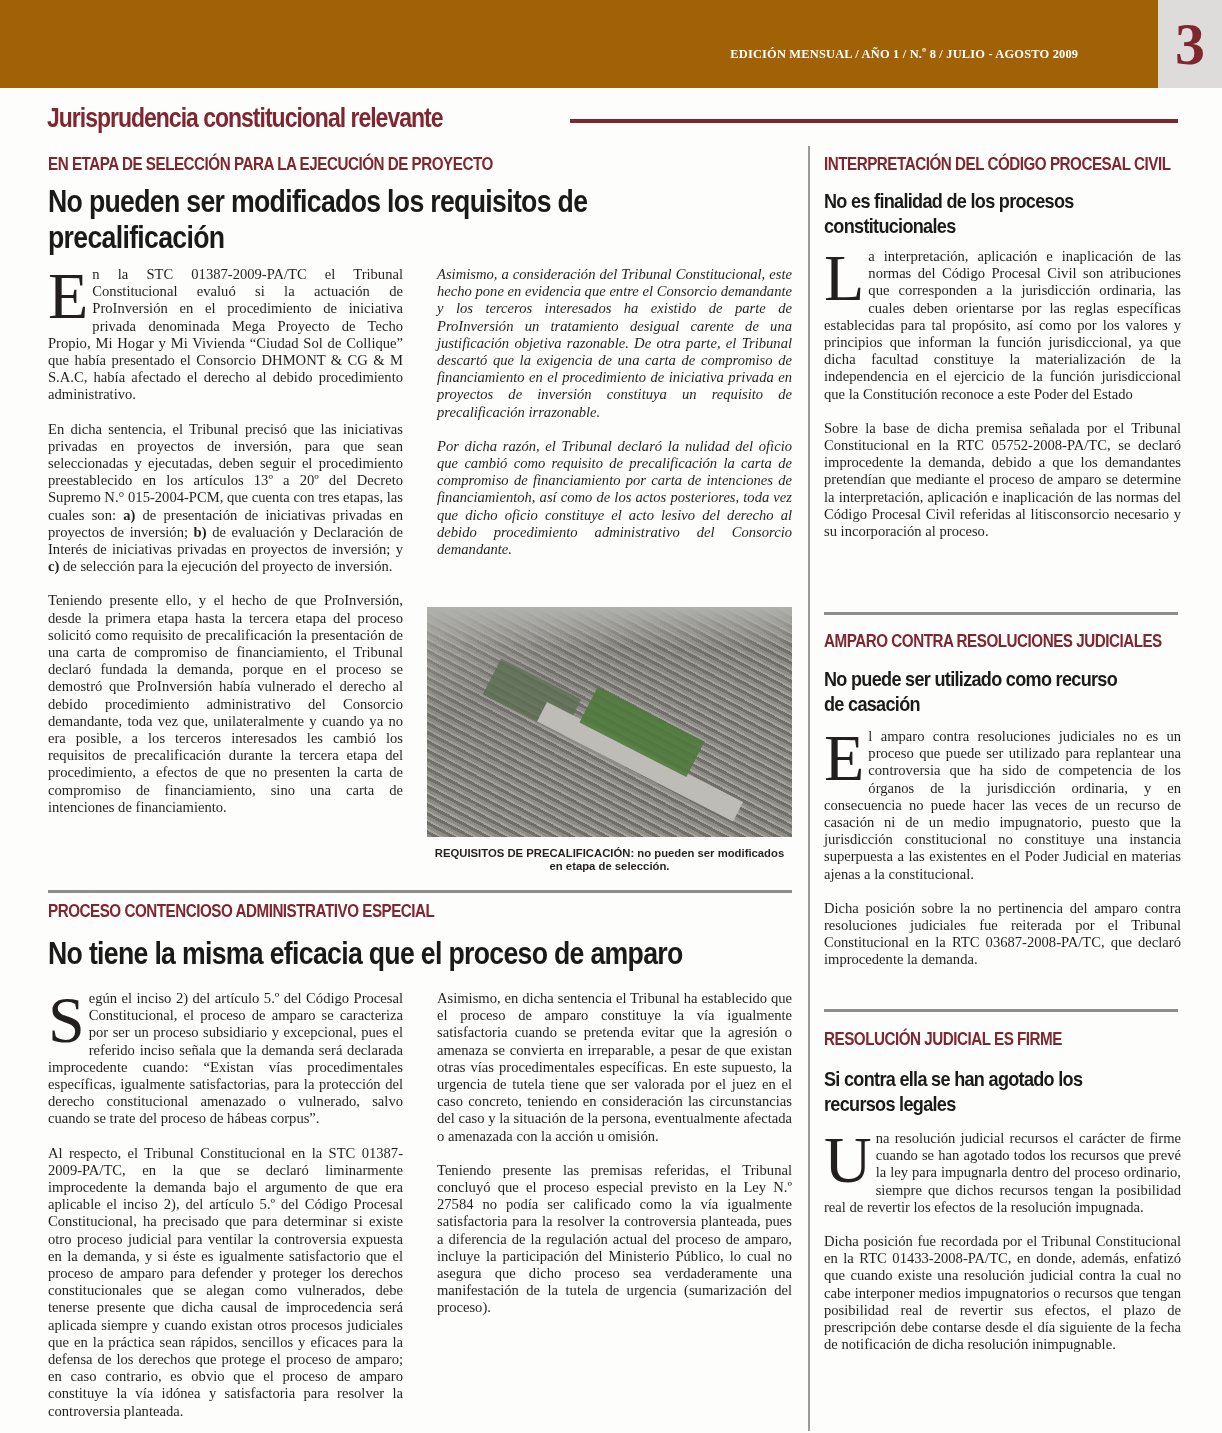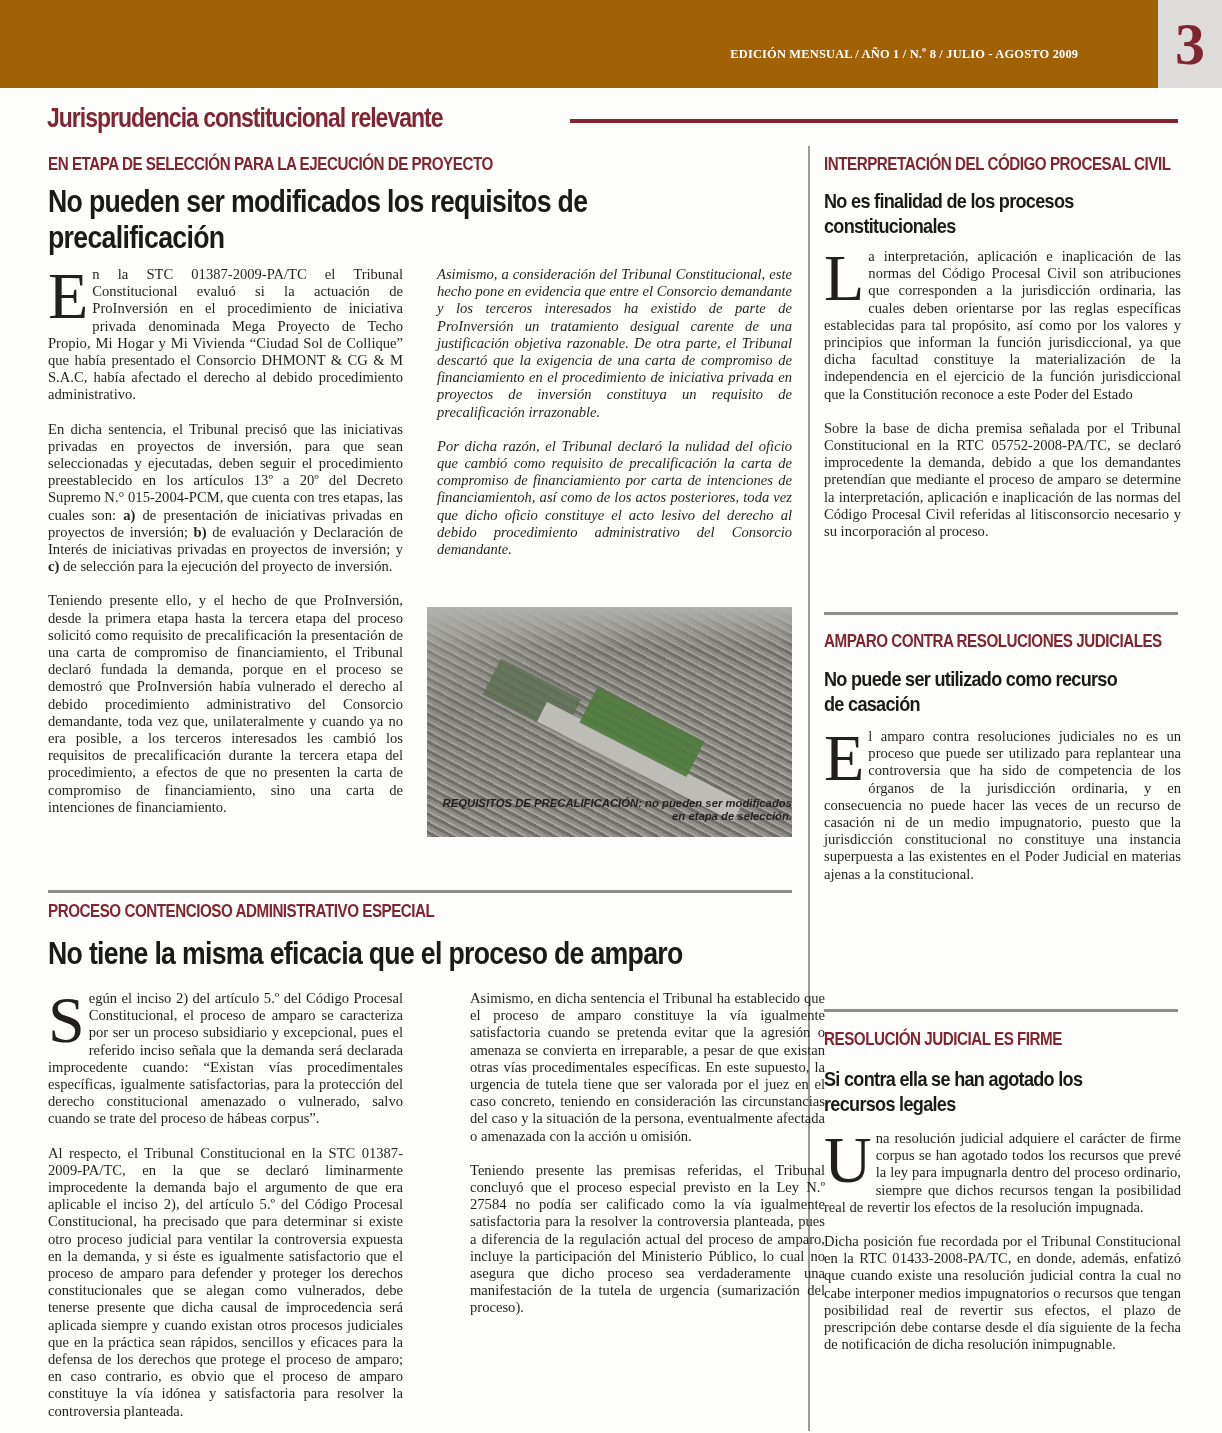--- a/index.html
+++ b/index.html
@@ -21,21 +21,21 @@
   .hrule { position:absolute; height:3px; background:#8e8e8e; }
   .photo { position:absolute; left:427px; top:607px; width:365px; height:230px; overflow:hidden;
     background:
       linear-gradient(160deg, rgba(180,180,175,0.55) 0%, rgba(120,120,115,0.2) 30%, rgba(0,0,0,0) 60%),
       repeating-linear-gradient(28deg, #8d8c86 0 3px, #6f6e69 3px 6px, #a4a29b 6px 8px),
       #7d7c77; }
   .runway { position:absolute; left:120px; top:95px; width:220px; height:22px; background:#bdbcb6; transform:rotate(27deg); transform-origin:left top; }
   .field1 { position:absolute; left:155px; top:105px; width:120px; height:40px; background:#4f7a3b; transform:rotate(27deg); opacity:0.9; }
   .field2 { position:absolute; left:60px; top:70px; width:90px; height:40px; background:#5d6e52; transform:rotate(27deg); opacity:0.8; }
   .sky { position:absolute; left:0; top:0; width:100%; height:40px; background:linear-gradient(#b0b0ac, rgba(150,150,145,0)); }
-  .caption { position:absolute; left:427px; top:797px; width:365px; text-align:right; font-family:"Liberation Sans", sans-serif; font-weight:bold; font-size:11.3px; line-height:13px; color:#231f20;font-style:italic; }
+  .caption { position:absolute; left:427px; top:847px; width:365px; text-align:center; font-family:"Liberation Sans", sans-serif; font-weight:bold; font-size:11.3px; line-height:13px; color:#231f20; }
 </style>
 </head>
 <body>
 
 <div class="masthead">
   <div class="edition">EDICIÓN MENSUAL / AÑO 1 / N.º 8 /  JULIO - AGOSTO 2009</div>
 </div>
 <div class="pagebox">
   <div class="pagenum">3</div>
 </div>
@@ -69,40 +69,41 @@
 
 <div class="hrule" style="left:48px; top:890px; width:744px;"></div>
 
 <div class="kicker" style="left:48px; top:900px;">PROCESO CONTENCIOSO ADMINISTRATIVO ESPECIAL</div>
 <div class="headline h-big" style="left:48px; top:936px; width:860px; white-space:nowrap;">No tiene la misma eficacia que el proceso de amparo</div>
 
 <div class="col" style="left:48px; top:990px; width:355px; height:440px; overflow:hidden;">
   <p><span class="dropcap">S</span><span>egún el inciso 2) del artículo 5.º del Código Procesal Constitucional, el proceso de amparo se caracteriza por ser un proceso subsidiario y excepcional, pues el referido inciso señala que la demanda será declarada improcedente cuando: “Existan vías procedimentales específicas, igualmente satisfactorias, para la protección del derecho constitucional amenazado o vulnerado, salvo cuando se trate del proceso de hábeas corpus”.</span></p>
   <p>Al respecto, el Tribunal Constitucional en la STC 01387-2009-PA/TC, en la que se declaró liminarmente improcedente la demanda bajo el argumento de que era aplicable el inciso 2), del artículo 5.º del Código Procesal Constitucional, ha precisado que para determinar si existe otro proceso judicial para ventilar la controversia expuesta en la demanda, y si éste es igualmente satisfactorio que el proceso de amparo para defender y proteger los derechos constitucionales que se alegan como vulnerados, debe tenerse presente que dicha causal de improcedencia será aplicada siempre y cuando existan otros procesos judiciales que en la práctica sean rápidos, sencillos y eficaces para la defensa de los derechos que protege el proceso de amparo; en caso contrario, es obvio que el proceso de amparo constituye la vía idónea y satisfactoria para resolver la controversia planteada.</p>
 </div>
-<div class="col" style="left:437px; top:990px; width:355px;margin-left:33px;">
+<div class="col" style="left:437px; top:990px; width:355px;">
   <p>Asimismo, en dicha sentencia el Tribunal ha establecido que el proceso de amparo constituye la vía igualmente satisfactoria cuando se pretenda evitar que la agresión o amenaza se convierta en irreparable, a pesar de que existan otras vías procedimentales específicas. En este supuesto, la urgencia de tutela tiene que ser valorada por el juez en el caso concreto, teniendo en consideración las circunstancias del caso y la situación de la persona, eventualmente afectada o amenazada con la acción u omisión.</p>
   <p>Teniendo presente las premisas referidas, el Tribunal concluyó que el proceso especial previsto en la Ley N.º 27584 no podía ser calificado como la vía igualmente satisfactoria para la resolver la controversia planteada, pues a diferencia de la regulación actual del proceso de amparo, incluye la participación del Ministerio Público, lo cual no asegura que dicho proceso sea verdaderamente una manifestación de la tutela de urgencia (sumarización del proceso).</p>
 </div>
 
 <div class="kicker" style="left:824px; top:153px;">INTERPRETACIÓN DEL CÓDIGO PROCESAL CIVIL</div>
 <div class="headline h-med" style="left:824px; top:188px; width:360px;">No es finalidad de los procesos constitucionales</div>
 <div class="col" style="left:824px; top:248px; width:357px;">
   <p><span class="dropcap">L</span><span>a interpretación, aplicación e inaplicación de las normas del Código Procesal Civil son atribuciones que corresponden a la jurisdicción ordinaria, las cuales deben orientarse por las reglas específicas establecidas para tal propósito, así como por los valores y principios que informan la función jurisdiccional, ya que dicha facultad constituye la materialización de la independencia en el ejercicio de la función jurisdiccional que la Constitución reconoce a este Poder del Estado</span></p>
   <p>Sobre la base de dicha premisa señalada por el Tribunal Constitucional en la RTC 05752-2008-PA/TC, se declaró improcedente la demanda, debido a que los demandantes pretendían que mediante el proceso de amparo se determine la interpretación, aplicación e inaplicación de las normas del Código Procesal Civil referidas al litisconsorcio necesario y su incorporación al proceso.</p>
 </div>
 
 <div class="hrule" style="left:824px; top:612px; width:354px;"></div>
 
 <div class="kicker" style="left:824px; top:630px;">AMPARO CONTRA RESOLUCIONES JUDICIALES</div>
 <div class="headline h-med" style="left:824px; top:666px; width:360px;">No puede ser utilizado como recurso de casación</div>
 <div class="col" style="left:824px; top:728px; width:357px;">
   <p><span class="dropcap">E</span><span>l amparo contra resoluciones judiciales no es un proceso que puede ser utilizado para replantear una controversia que ha sido de competencia de los órganos de la jurisdicción ordinaria, y en consecuencia no puede hacer las veces de un recurso de casación ni de un medio impugnatorio, puesto que la jurisdicción constitucional no constituye una instancia superpuesta a las existentes en el Poder Judicial en materias ajenas a la constitucional.</span></p>
+  <p>Dicha posición sobre la no pertinencia del amparo contra resoluciones judiciales fue reiterada por el Tribunal Constitucional en la RTC 03687-2008-PA/TC, que declaró improcedente la demanda.</p>
 </div>
 
 <div class="hrule" style="left:824px; top:1009px; width:354px;"></div>
 
 <div class="kicker" style="left:824px; top:1028px;">RESOLUCIÓN JUDICIAL ES FIRME</div>
 <div class="headline h-med" style="left:824px; top:1066px; width:360px;">Si contra ella se han agotado los recursos legales</div>
 <div class="col" style="left:824px; top:1130px; width:357px;">
-  <p><span class="dropcap">U</span><span>na resolución judicial adquiere el carácter de firme corpus se han agotado todos los recursos que prevé la ley para impugnarla dentro del proceso ordinario, siempre que dichos recursos tengan la posibilidad real de revertir los efectos de la resolución impugnada.</span></p>
+  <p><span class="dropcap">U</span><span>na resolución judicial recursos el carácter de firme cuando se han agotado todos los recursos que prevé la ley para impugnarla dentro del proceso ordinario, siempre que dichos recursos tengan la posibilidad real de revertir los efectos de la resolución impugnada.</span></p>
   <p>Dicha posición fue recordada por el Tribunal Constitucional en la RTC 01433-2008-PA/TC, en donde, además, enfatizó que cuando existe una resolución judicial contra la cual no cabe interponer medios impugnatorios o recursos que tengan posibilidad real de revertir sus efectos, el plazo de prescripción debe contarse desde el día siguiente de la fecha de notificación de dicha resolución inimpugnable.</p>
 </div>
 
 </body></html>

